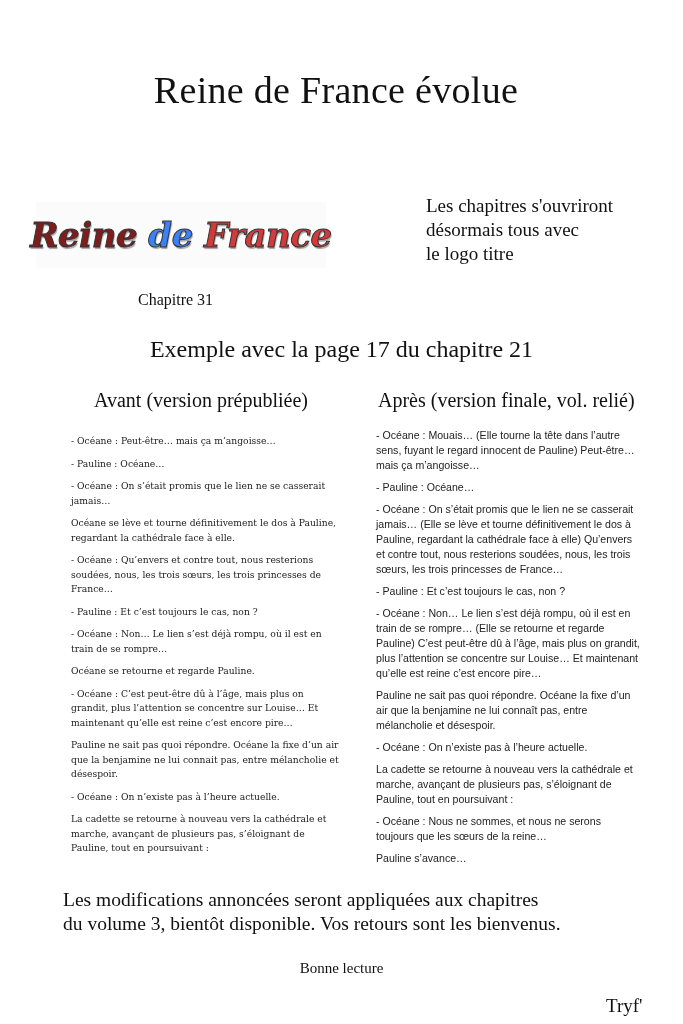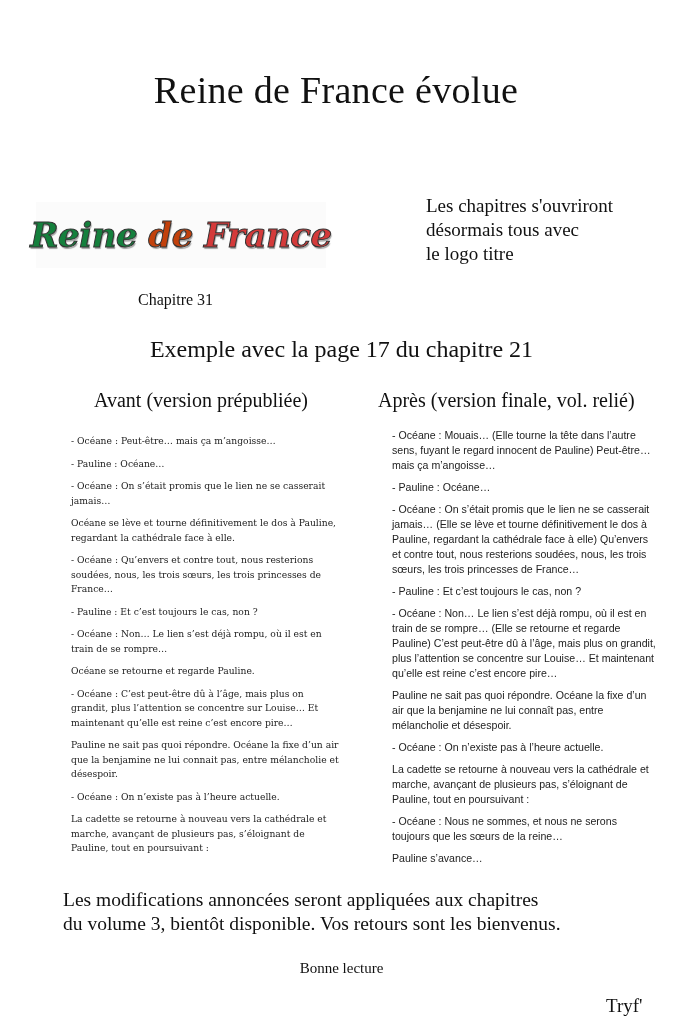--- a/index.html
+++ b/index.html
@@ -13,34 +13,34 @@
     .w2 { color:#f0d24a; }
     .w3 { color:#d43a3a; }
     #chapter { left:138px; top:291px; font-family:"Liberation Serif", serif; font-size:16px; }
     #note { left:406px; top:194px; font-family:"Liberation Serif", serif; font-size:19px; line-height:24px;margin-left:20px; }
     #example { left:0; width:683px; top:336px; text-align:center; font-family:"Liberation Serif", serif; font-size:24px; }
     #before-h { left:94px; top:389px; font-family:"Liberation Serif", serif; font-size:20px; }
     #after-h { left:378px; top:389px; font-family:"Liberation Serif", serif; font-size:20px; }
     .col { font-size:9.6px; line-height:14.5px; color:#222; }
     .col p { margin:0 0 8px 0; }
     #before-col { left:71px; top:434px; width:268px; font-family:"DejaVu Serif", serif; font-size:9.2px; }
-    #after-col { left:392px; top:428px; width:265px; font-family:"Liberation Sans", sans-serif; font-size:10.6px; line-height:14.8px; }
+    #after-col { left:376px; top:428px; width:265px; font-family:"Liberation Sans", sans-serif; font-size:10.6px; line-height:14.8px; }
     #after-col p { margin:0 0 7.6px 0; }
     #footer { left:63px; top:888px; font-family:"Liberation Serif", serif; font-size:19.5px; line-height:24px; }
     #greeting { left:0; width:683px; top:960px; text-align:center; font-family:"Liberation Serif", serif; font-size:15px; }
     #signature { left:606px; top:995px; font-family:"Liberation Serif", serif; font-size:19px; }
   </style>
 </head>
 <body>
 
 <div id="title" class="abs">Reine de France évolue</div>
 
 <div id="logo-box" class="abs">
   <div id="logo-text" class="abs">
-    <span class="w1" style="color: #15803d;">Reine</span>&nbsp;<span class="w2" style="color: #c2410c;">de</span>&nbsp;<span class="w3" style="color: rgb(212, 58, 58);">France</span>
+    <span class="w1" style="color: #7f1d1d;">Reine</span>&nbsp;<span class="w2" style="color: #3b82f6;">de</span>&nbsp;<span class="w3" style="color: rgb(212, 58, 58);">France</span>
   </div>
 </div>
 
 <div id="chapter" class="abs">Chapitre 31</div>
 
 <div id="note" class="abs">
   <div>Les chapitres s'ouvriront</div>
   <div>désormais tous avec</div>
   <div>le logo titre</div>
 </div>

